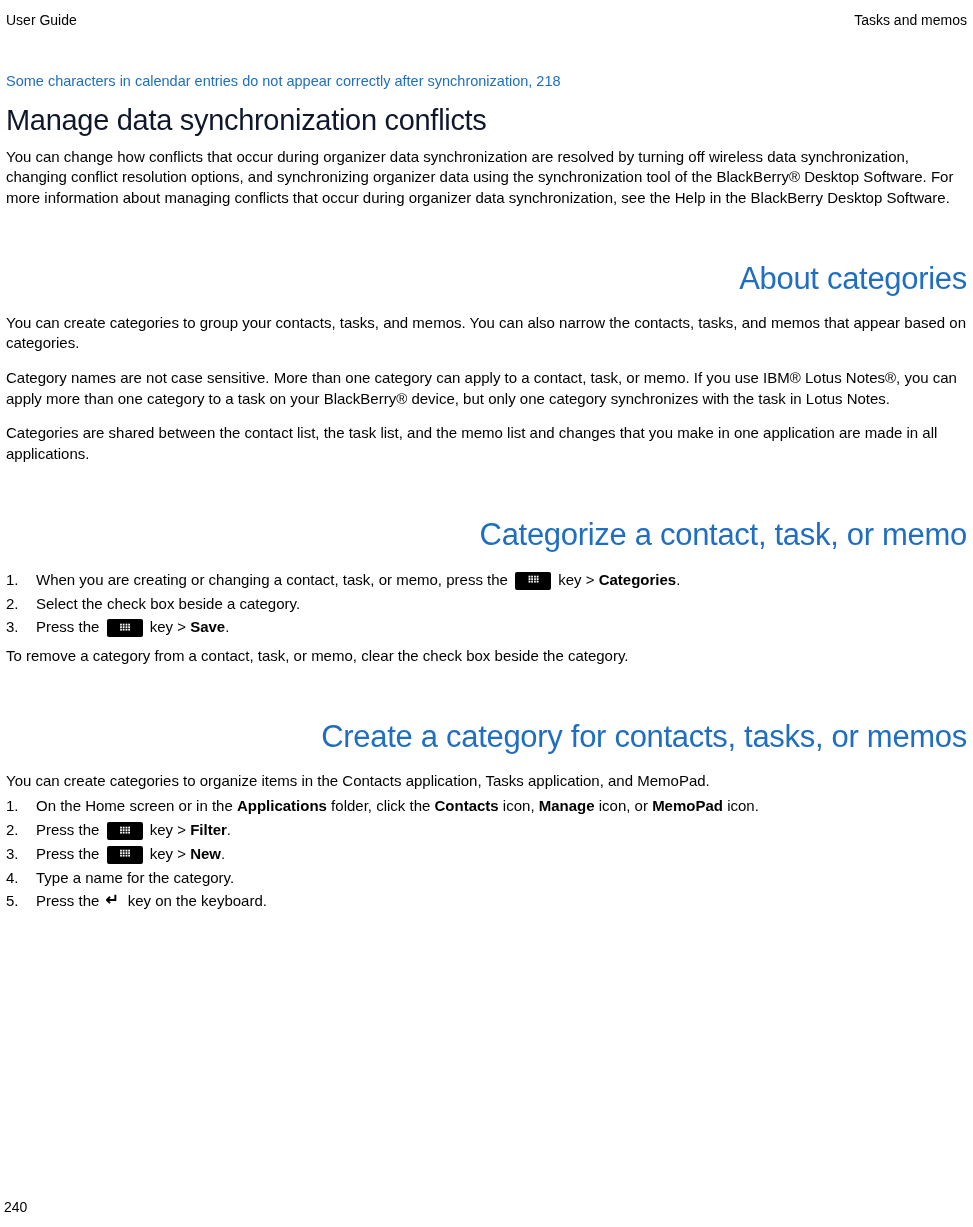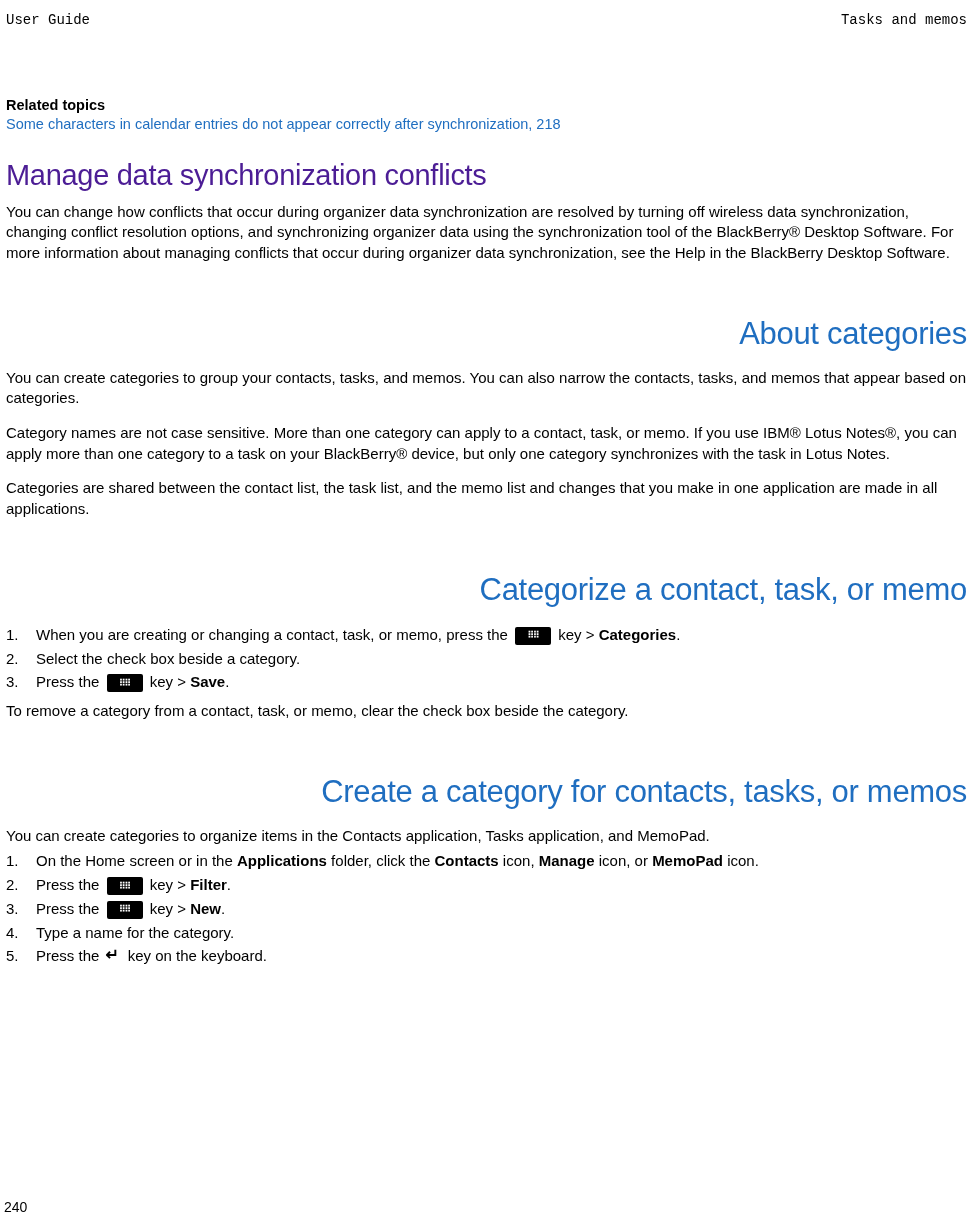--- a/index.html
+++ b/index.html
@@ -4,24 +4,24 @@
   <style>
     * { margin: 0; padding: 0; box-sizing: border-box; }
     body {
       font-family: Arial, Helvetica, sans-serif;
       width: 973px;
       height: 1227px;
       padding: 12px 6px 12px 6px;
       color: #000;
       position: relative;
     }
-    .header-row { display: flex; justify-content: space-between; font-size: 14px; margin-bottom: 69px; font-family: Liberation Mono, monospace; }
+    .header-row { display: flex; justify-content: space-between; font-size: 14px; margin-bottom: 44px; }
     .related-label { font-weight: bold; font-size: 14.5px; margin-bottom: 2px; }
     .link { color: #1f6ec0; font-size: 14.5px; line-height: 1.35; display: block; }
-    .h2-black { font-family: 'Trebuchet MS', Arial, sans-serif; font-size: 29px; font-weight: 400; color: #4c1d95; margin-top: 24px; margin-bottom: 10px; letter-spacing: -0.3px; }
+    .h2-black { font-family: 'Trebuchet MS', Arial, sans-serif; font-size: 29px; font-weight: 400; color: #0f172a; margin-top: 12px; margin-bottom: 10px; letter-spacing: -0.3px; }
     .h2-blue { font-family: 'Trebuchet MS', Arial, sans-serif; font-size: 31px; font-weight: 400; color: #1f6ec0; margin-top: 52px; margin-bottom: 16px; letter-spacing: -0.3px; text-align: right; }
     .para { font-size: 15px; line-height: 1.38; margin-bottom: 14px; }
     ol.list { list-style: none; counter-reset: item; font-size: 15px; line-height: 1.45; margin-bottom: 8px; }
     ol.list > li { counter-increment: item; display: flex; align-items: flex-start; margin-bottom: 2px; }
     ol.list > li::before { content: counter(item) "."; width: 30px; flex-shrink: 0; }
     ol.list > li > span { flex: 1; }
     .bb-dots {
       display: inline-flex; align-items: center; justify-content: center;
       width: 36px; height: 18px; background:#000; border-radius:2px;
       vertical-align: middle; margin: 0 3px;
@@ -42,21 +42,20 @@
   </style>
 </head>
 <body>
 
 <div class="header-row">
   <span>User Guide</span>
   <span>Tasks and memos</span>
 </div>
 
 <div>
-  <div class="related-label">Related topics</div>
   <a class="link">Some characters in calendar entries do not appear correctly after synchronization, 218</a>
 </div>
 
 <h2 class="h2-black">Manage data synchronization conflicts</h2>
 <p class="para">You can change how conflicts that occur during organizer data synchronization are resolved by turning off wireless data synchronization, changing conflict resolution options, and synchronizing organizer data using the synchronization tool of the BlackBerry® Desktop Software. For more information about managing conflicts that occur during organizer data synchronization, see the Help in the BlackBerry Desktop Software.</p>
 
 <h2 class="h2-blue">About categories</h2>
 <p class="para">You can create categories to group your contacts, tasks, and memos. You can also narrow the contacts, tasks, and memos that appear based on categories.</p>
 <p class="para">Category names are not case sensitive. More than one category can apply to a contact, task, or memo. If you use IBM® Lotus Notes®, you can apply more than one category to a task on your BlackBerry® device, but only one category synchronizes with the task in Lotus Notes.</p>
 <p class="para">Categories are shared between the contact list, the task list, and the memo list and changes that you make in one application are made in all applications.</p>

